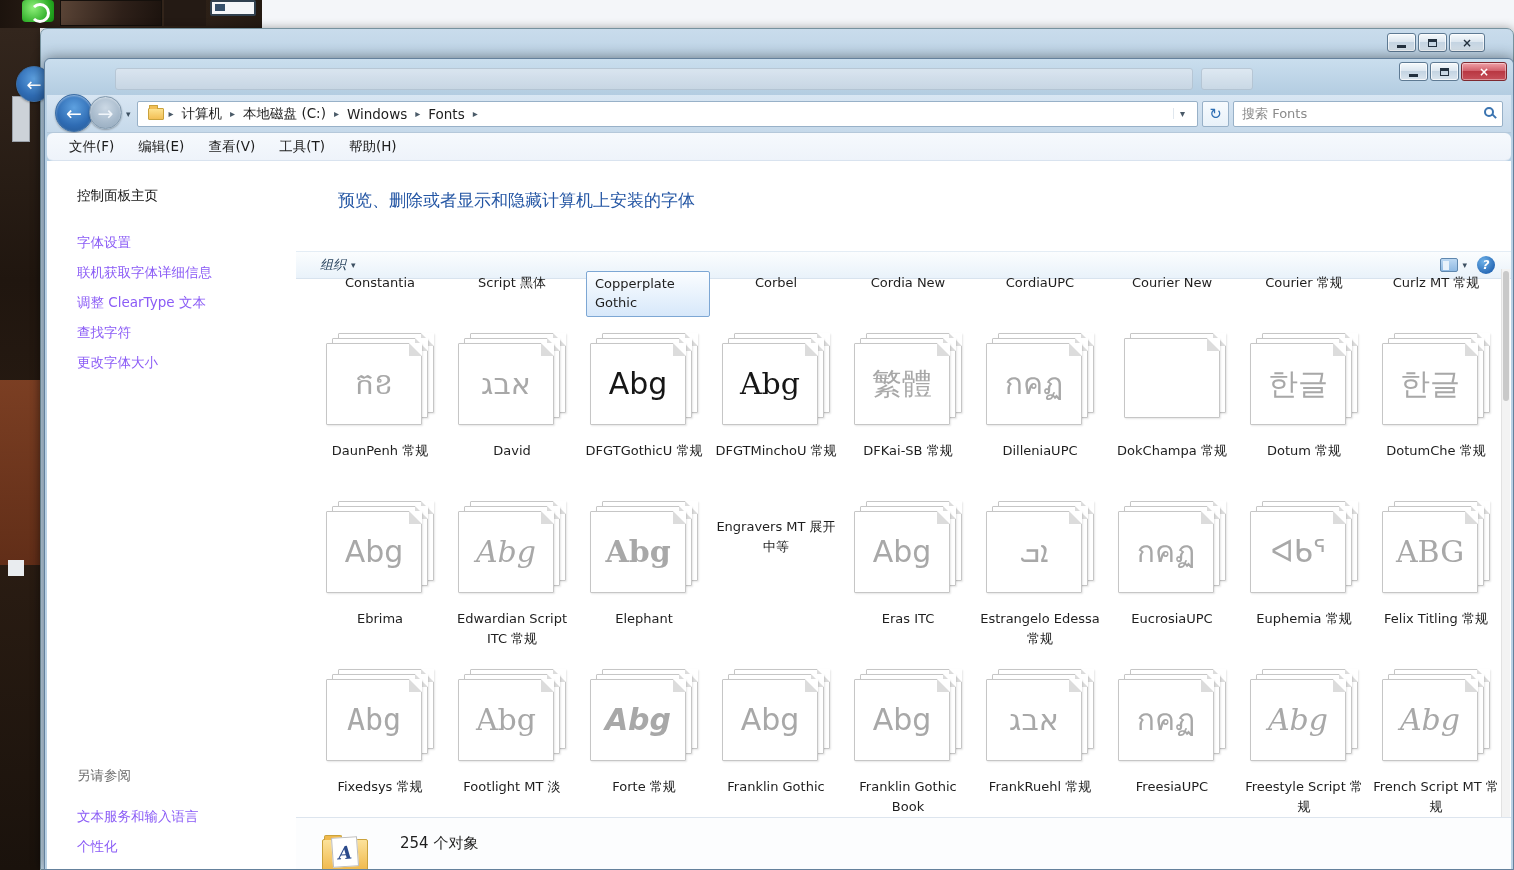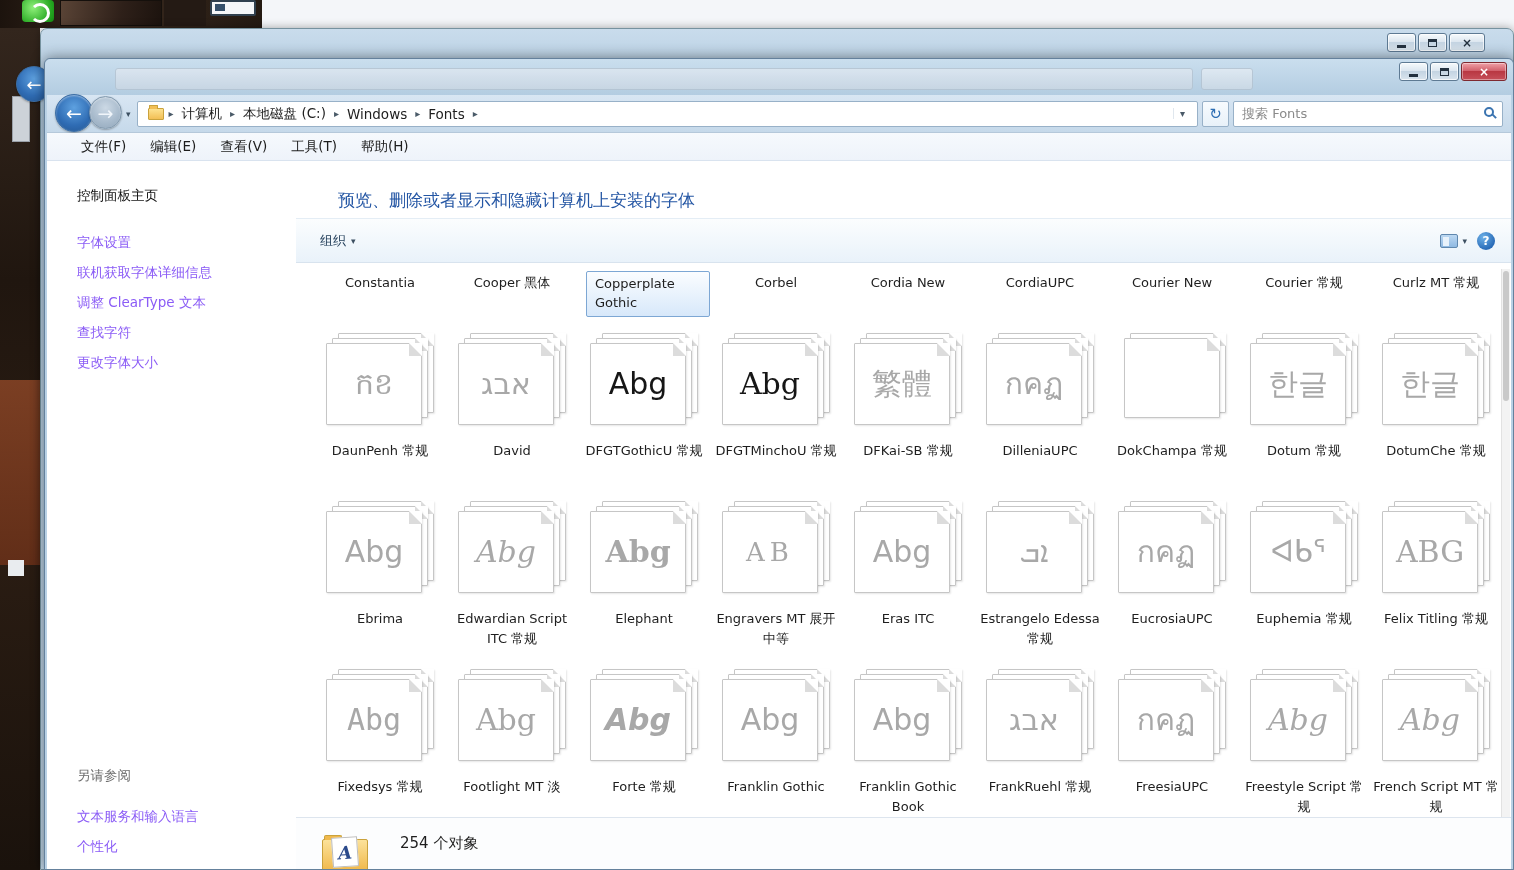--- a/index.html
+++ b/index.html
@@ -89,37 +89,37 @@
   .search-input { width:100%; height:26px; border:1px solid #98b1c8; border-radius:2px; padding:0 26px 0 8px;
     font-size:13px; font-family:inherit; color:#222; background:#fff; }
   .search-input::placeholder { color:#8a8a8a; opacity:1; }
   .mag { position:absolute; right:9px; top:6px; width:10px; height:10px; border:2px solid #3b74b0; border-radius:50%; }
   .mag::after { content:''; position:absolute; width:6px; height:2px; background:#3b74b0;
     transform:rotate(45deg); right:-5px; bottom:-2px; }
 
   
   .menu-bar { position:absolute; left:2px; right:2px; top:74px; height:28px;
     background:linear-gradient(#f6f9fd,#eef3fa); border-bottom:1px solid #d9e3ef;
-    display:flex; align-items:center; padding-left:22px; font-size:13.5px; color:#1c1c1c; }
+    display:flex; align-items:center; padding-left:10px; font-size:13.5px; color:#1c1c1c;border-radius:6px; }
   .menu-item { padding:4px 12px; }
 
   
   .content { position:absolute; left:2px; right:2px; top:102px; bottom:0; background:#fff; display:flex; }
   .sidebar { width:249px; position:relative; padding:26px 0 0 30px; font-size:13.5px; flex:0 0 auto; }
   .sb-home { color:#111; margin-bottom:22px; }
   .slink { color:#8b5cf6; line-height:30px; cursor:pointer; }
   .see-also { position:absolute; left:30px; bottom:8px; }
   .see-also-title { color:#6d6d6d; margin-bottom:16px; }
 
   .main { flex:1; position:relative; }
   .heading { position:absolute; top:28px; left:42px; font-size:17px; color:#2456a4; }
 
-  .toolbar { position:absolute; top:57px; left:0; right:0; height:45px;
+  .toolbar { position:absolute; top:90px; left:0; right:0; height:28px;
     background:linear-gradient(#fbfdfe,#e9f2fa); border-top:1px solid #e4edf5; border-bottom:1px solid #d8e3ee;
-    display:flex; align-items:center; padding:0 16px; font-size:13px; color:#1f3b57; }
+    display:flex; align-items:center; padding:0 16px; font-size:13px; color:#1f3b57;font-style:italic; }
   .organize { display:flex; align-items:center; gap:5px; padding:2px 8px; }
   .tb-caret { font-size:9px; color:#3c4f61; }
   .tb-right { margin-left:auto; display:flex; align-items:center; gap:10px; }
   .views-icon { width:18px; height:14px; background:linear-gradient(#bcd8f2,#8fb9e2);
     border:1px solid #5f87ae; border-radius:2px; position:relative; }
   .views-icon::after { content:''; position:absolute; left:2px; top:2px; width:6px; height:9px; background:#e8f2fb; }
   .help-icon { width:18px; height:18px; border-radius:50%; color:#fff; font-size:12px; font-weight:bold;
     background:radial-gradient(circle at 35% 30%, #6db1e8, #2a6cb8 70%); display:flex; align-items:center; justify-content:center; }
 
   
@@ -287,21 +287,21 @@
             </span>
             <span class="help-icon">?</span>
           </div>
         </div>
 
         <div class="headers">
             <div class="hcell">
               <span class="hlabel">Constantia</span>
             </div>
             <div class="hcell">
-              <span class="hlabel">Cooper 黑体</span>
+              <span class="hlabel">Script 黑体</span>
             </div>
             <div class="hcell selected">
               <span class="hlabel">Copperplate Gothic</span>
             </div>
             <div class="hcell">
               <span class="hlabel">Corbel</span>
             </div>
             <div class="hcell">
               <span class="hlabel">Cordia New</span>
             </div>
@@ -430,27 +430,20 @@
               <div class="stack">
                 <div class="pg p3"></div>
                 <div class="pg p2"></div>
                 <div class="pg p1">
                   <span class="pv serif bold">Abg</span>
                 </div>
               </div>
               <div class="flabel">Elephant</div>
             </div>
             <div class="cell">
-              <div class="stack">
-                <div class="pg p3"></div>
-                <div class="pg p2"></div>
-                <div class="pg p1">
-                  <span class="pv serif wide">AB</span>
-                </div>
-              </div>
               <div class="flabel">Engravers MT 展开 中等</div>
             </div>
             <div class="cell">
               <div class="stack">
                 <div class="pg p3"></div>
                 <div class="pg p2"></div>
                 <div class="pg p1">
                   <span class="pv">Abg</span>
                 </div>
               </div>

